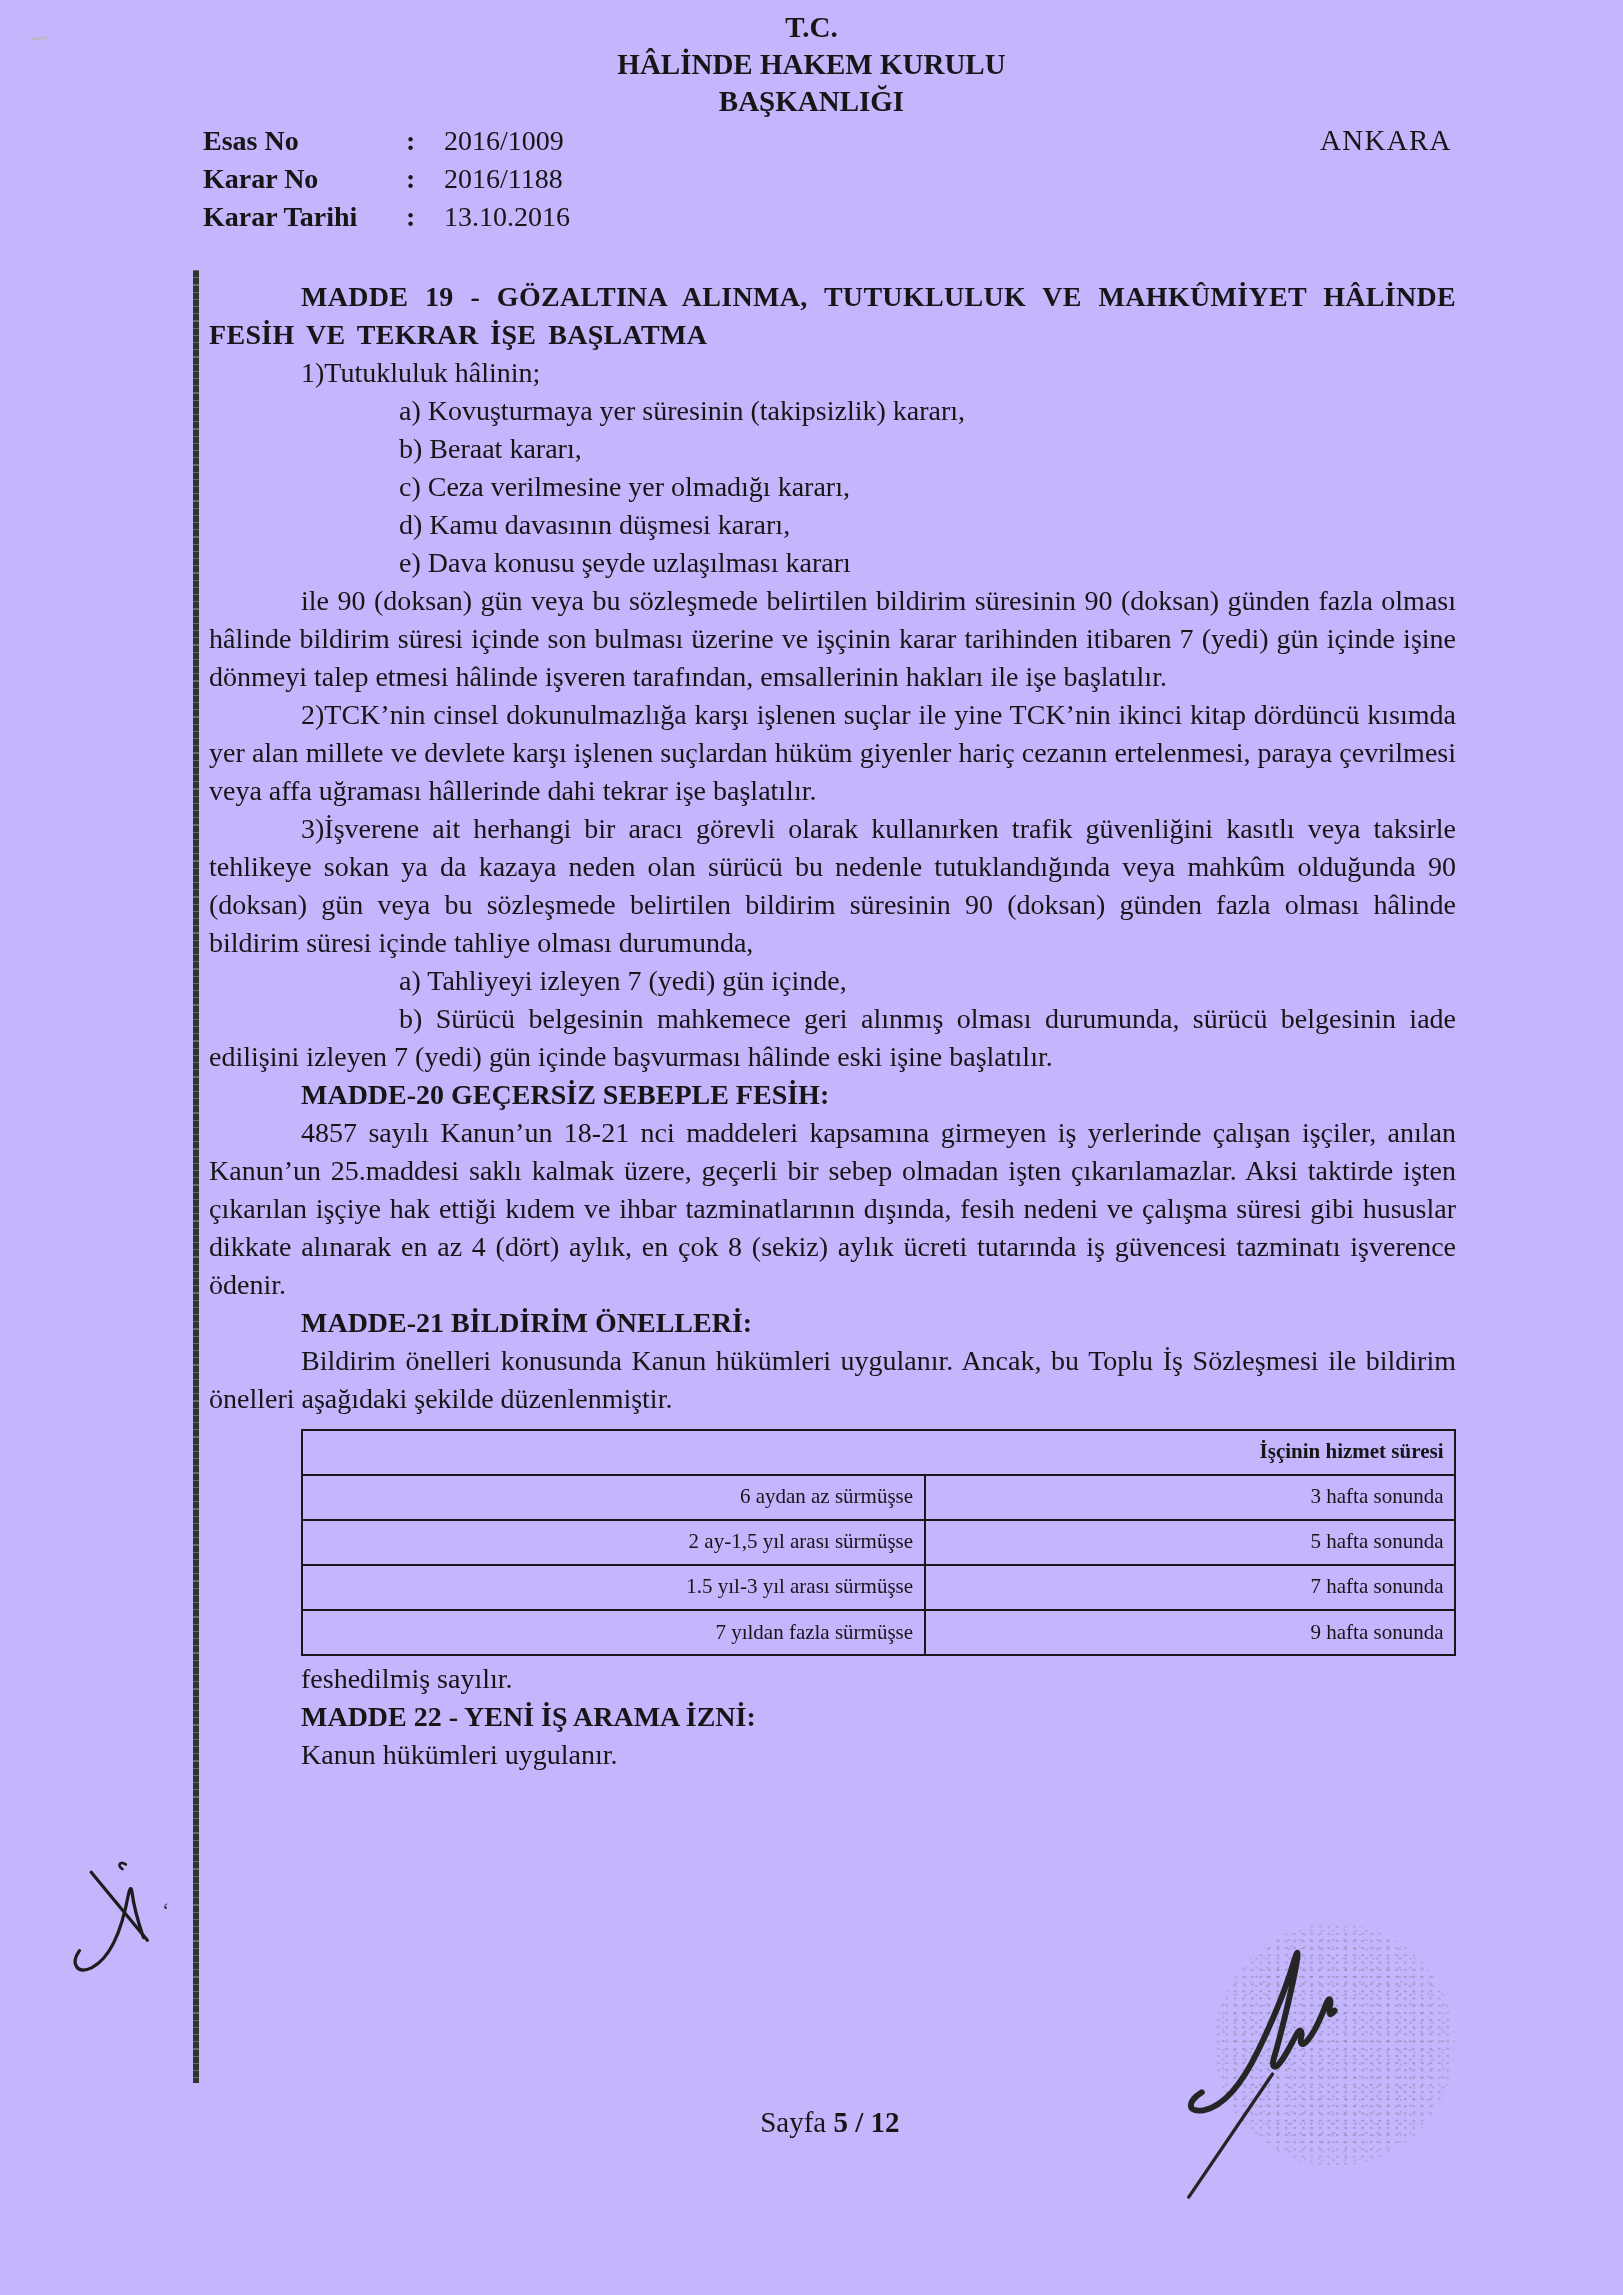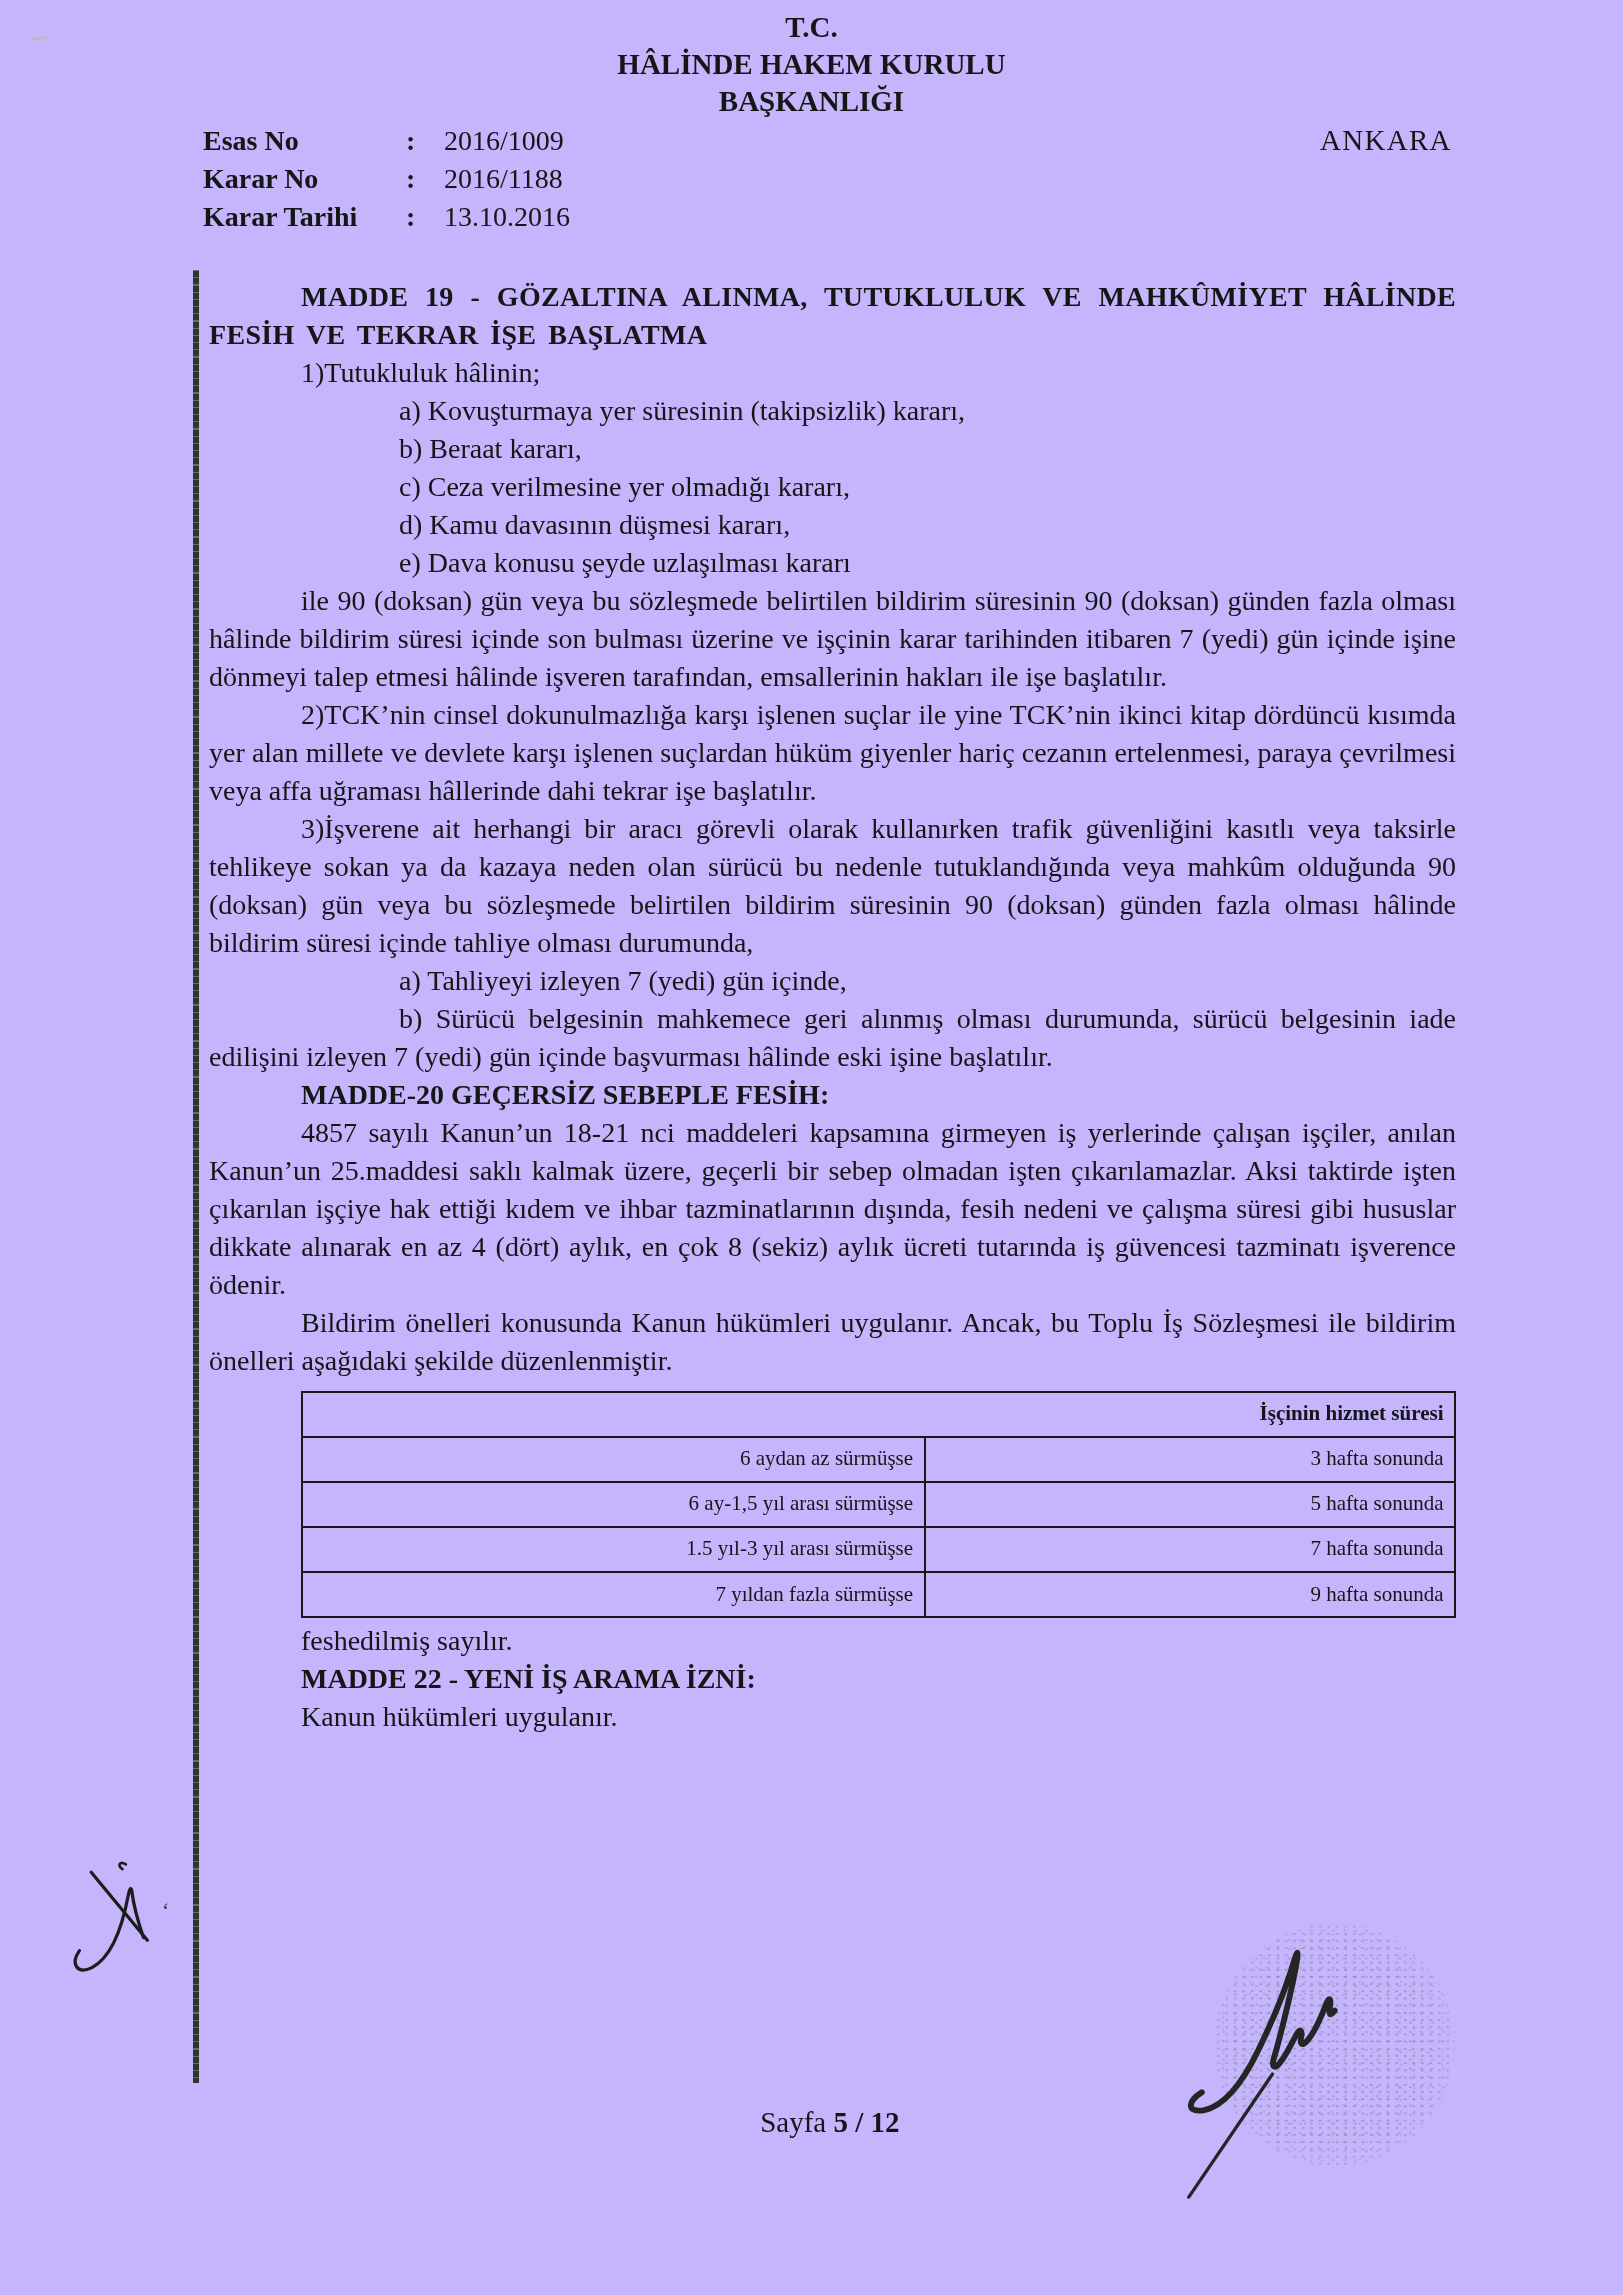--- a/index.html
+++ b/index.html
@@ -101,39 +101,40 @@
     <p class="ind2">e) Dava konusu şeyde uzlaşılması kararı</p>
     <p class="just ind1">ile 90 (doksan) gün veya bu sözleşmede belirtilen bildirim süresinin 90 (doksan) günden fazla olması hâlinde bildirim süresi içinde son bulması üzerine ve işçinin karar tarihinden itibaren 7 (yedi) gün içinde işine dönmeyi talep etmesi hâlinde işveren tarafından, emsallerinin hakları ile işe başlatılır.</p>
     <p class="just ind1">2)TCK’nin cinsel dokunulmazlığa karşı işlenen suçlar ile yine TCK’nin ikinci kitap dördüncü kısımda yer alan millete ve devlete karşı işlenen suçlardan hüküm giyenler hariç cezanın ertelenmesi, paraya çevrilmesi veya affa uğraması hâllerinde dahi tekrar işe başlatılır.</p>
     <p class="just ind1">3)İşverene ait herhangi bir aracı görevli olarak kullanırken trafik güvenliğini kasıtlı veya taksirle tehlikeye sokan ya da kazaya neden olan sürücü bu nedenle tutuklandığında veya mahkûm olduğunda 90 (doksan) gün veya bu sözleşmede belirtilen bildirim süresinin 90 (doksan) günden fazla olması hâlinde bildirim süresi içinde tahliye olması durumunda,</p>
     <p class="ind2">a) Tahliyeyi izleyen 7 (yedi) gün içinde,</p>
     <p class="just ind2">b) Sürücü belgesinin mahkemece geri alınmış olması durumunda, sürücü belgesinin iade edilişini izleyen 7 (yedi) gün içinde başvurması hâlinde eski işine başlatılır.</p>
 
     <p class="h sect ind1">MADDE-20 GEÇERSİZ SEBEPLE FESİH:</p>
     <p class="just ind1">4857 sayılı Kanun’un 18-21 nci maddeleri kapsamına girmeyen iş yerlerinde çalışan işçiler, anılan Kanun’un 25.maddesi saklı kalmak üzere, geçerli bir sebep olmadan işten çıkarılamazlar. Aksi taktirde işten çıkarılan işçiye hak ettiği kıdem ve ihbar tazminatlarının dışında, fesih nedeni ve çalışma süresi gibi hususlar dikkate alınarak en az 4 (dört)  aylık, en çok 8 (sekiz) aylık ücreti tutarında iş güvencesi tazminatı işverence ödenir.</p>
 
+    <p class="h sect ind1">MADDE-21 BİLDİRİM ÖNELLERİ:</p>
     <p class="just ind1">Bildirim önelleri konusunda Kanun hükümleri uygulanır. Ancak, bu Toplu İş Sözleşmesi ile bildirim önelleri aşağıdaki şekilde düzenlenmiştir.</p>
 
     <table class="notice">
       <colgroup>
           <col class="col-dur">
           <col class="col-res">
         </colgroup>
       <thead>
         <tr>
           <th colspan="2">İşçinin hizmet süresi</th>
         </tr>
       </thead>
       <tbody>
         <tr>
           <td>6 aydan az sürmüşse</td>
           <td>3 hafta sonunda</td>
         </tr>
         <tr>
-          <td>6 ay-1,5 yıl arası sürmüşse</td>
+          <td>2 ay-1,5 yıl arası sürmüşse</td>
           <td>5 hafta sonunda</td>
         </tr>
         <tr>
           <td>1.5 yıl-3 yıl arası sürmüşse</td>
           <td>7 hafta sonunda</td>
         </tr>
         <tr>
           <td>7 yıldan fazla sürmüşse</td>
           <td>9 hafta sonunda</td>
         </tr>

